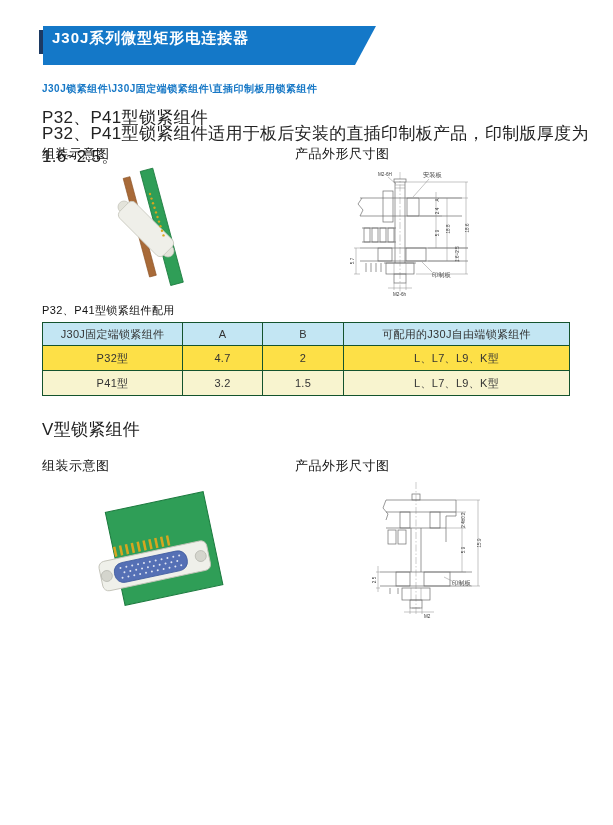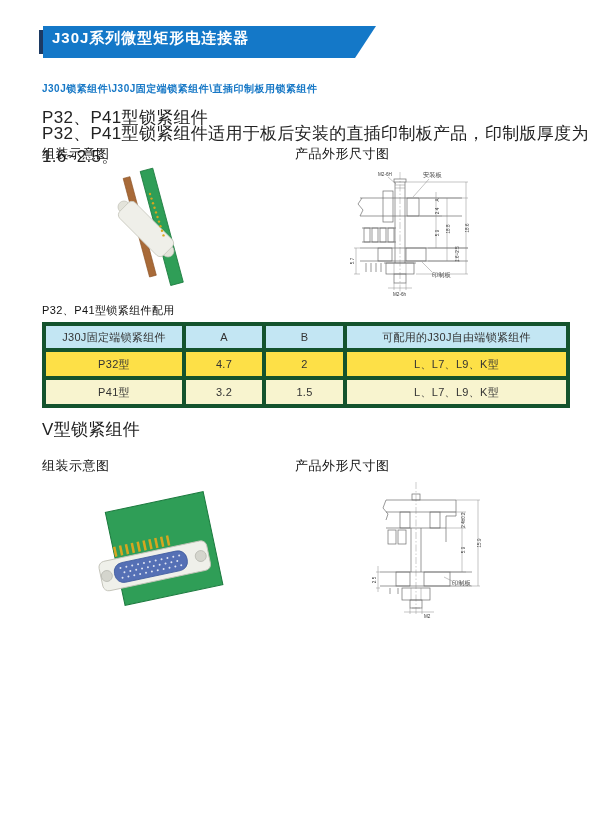--- a/index.html
+++ b/index.html
@@ -8,33 +8,33 @@
     font-family:"Liberation Sans","DejaVu Sans",sans-serif;color:#222;
   }
   .abs{position:absolute;}
   
   .banner-wrap{left:39px;top:26px;width:340px;height:29px;}
   .banner-shadow{
     position:absolute;left:0;top:4px;width:333px;height:24px;background:#1c3a63;
     clip-path:polygon(0 0,100% 0,calc(100% - 21px) 100%,0 100%);
   }
   .banner{
-    position:absolute;left:4px;top:0;width:333px;height:32px;background:#1478c8;
+    position:absolute;left:4px;top:0;width:333px;height:39px;background:#1478c8;
     clip-path:polygon(0 0,100% 0,calc(100% - 21px) 100%,0 100%);
     color:#ffffff;font-size:15px;font-weight:bold;line-height:24px;padding-left:9px;
     letter-spacing:1px;box-sizing:border-box;
   }
   
   .subtitle{left:42px;top:82px;font-size:10px;font-weight:bold;color:#1778c6;letter-spacing:.5px;}
   .body-line{font-size:17px;color:#222;letter-spacing:.3px;}
   .fig-label{font-size:13px;color:#111;letter-spacing:.5px;}
   
   .spec{left:42px;top:322px;width:528px;border-collapse:collapse;table-layout:fixed;
         font-size:11px;color:#333;}
-  .spec th,.spec td{border:4px solid #14532d;text-align:center;padding:0;
+  .spec th,.spec td{border:1px solid #14532d;text-align:center;padding:0;
         font-weight:normal;letter-spacing:.3px;}
   .spec th{background:#c3e6f3;height:22px;}
   .spec td{background:#fde047;height:24px;}
   .spec tr.alt td{background:#f8f4cf;}
   .caption{font-size:11px;color:#111;letter-spacing:.4px;}
   
   .drw line,.drw polyline,.drw path,.drw rect{stroke:#6e6e6e;stroke-width:.7;fill:none;}
   .drw .cl{stroke:#9a9a9a;stroke-width:.5;stroke-dasharray:7 2 1.5 2;}
   .drw .thin{stroke:#8a8a8a;stroke-width:.5;}
   .drw .hatch{stroke:#6e6e6e;stroke-width:.6;}

